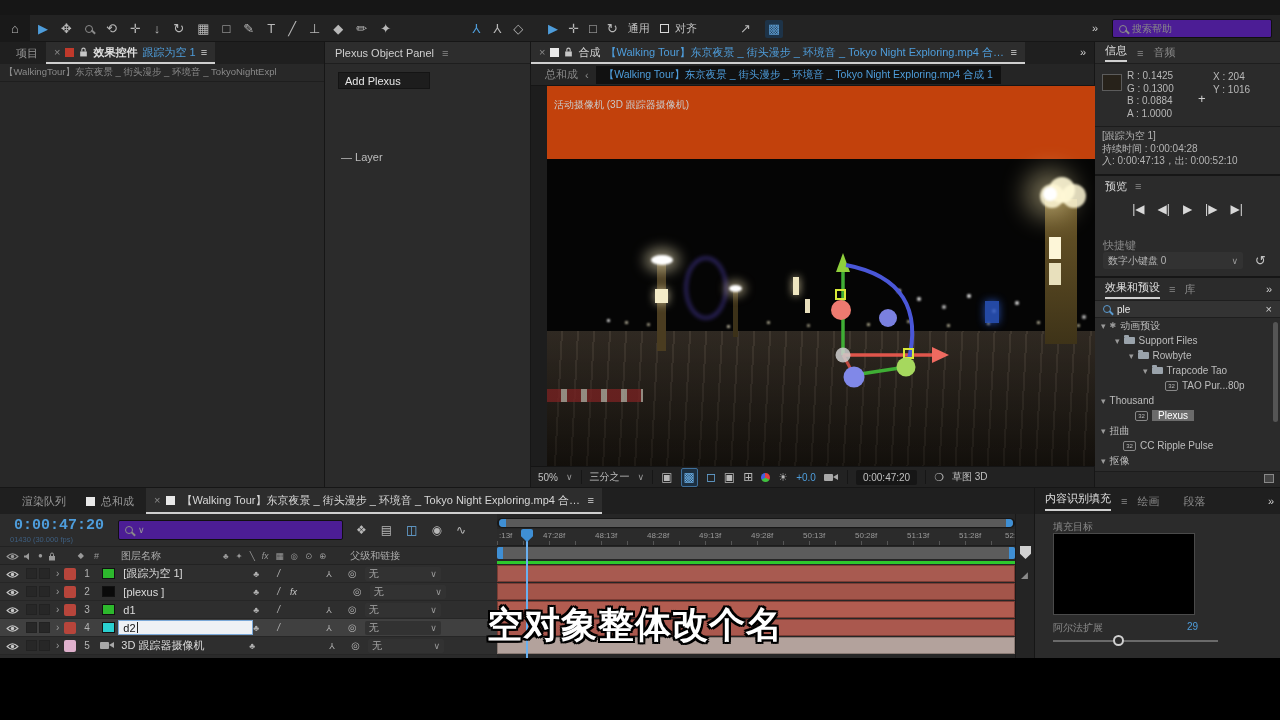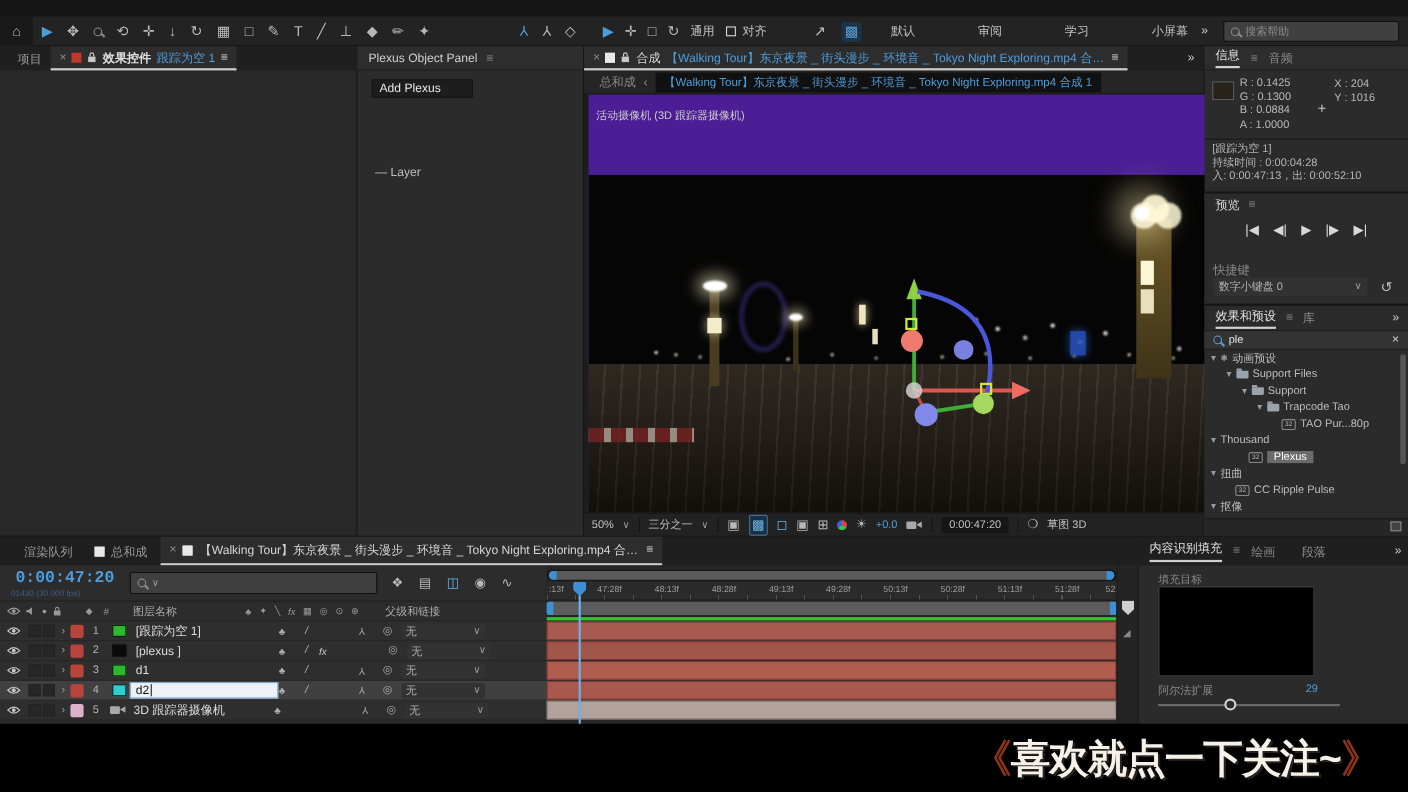--- a/index.html
+++ b/index.html
@@ -25,21 +25,21 @@
   .panel{background:#2b2b2b}
   .chk{display:inline-block;width:9px;height:9px;border:1.5px solid #d8d8d8;background:transparent}
   .chk.solid{background:#e8e8e8;border-color:#e8e8e8}
   .redsq{display:inline-block;width:9px;height:9px;background:#c0392b}
   .mag{width:8px;height:8px;border:1.5px solid #8a8a8a;border-radius:50%;position:relative;display:inline-block;flex:none}
   .mag:after{content:"";position:absolute;width:5px;height:1.5px;background:#8a8a8a;transform:rotate(45deg);right:-4px;bottom:-1px}
   .mag.b{border-color:#5b9bd0}.mag.b:after{background:#5b9bd0}
   .folder{display:inline-block;width:11px;height:7px;background:#9aa3ab;position:relative;border-radius:1px;flex:none}
   .folder:before{content:"";position:absolute;left:0;top:-2px;width:5px;height:2px;background:#9aa3ab;border-radius:1px 1px 0 0}
   .fx32{display:inline-flex;align-items:center;justify-content:center;width:13px;height:10px;border:1px solid #888;border-radius:2px;font-size:6px;color:#bbb;flex:none}
-  .searchbox{background:#404040;border:1px solid #101010;border-radius:2px;display:flex;align-items:center;gap:5px;padding:0 6px}
+  .searchbox{background:#4c1d95;border:1px solid #101010;border-radius:2px;display:flex;align-items:center;gap:5px;padding:0 6px}
   .ddl{background:#323232;border-radius:2px;display:flex;align-items:center;justify-content:space-between;padding:0 5px;font-size:10px;color:#b4b4b4}
   .vr{width:1px;background:#161616}
   .flip{display:inline-block;transform:rotate(180deg)}
   .camicon{display:inline-block;width:15px;height:9px;position:relative}
   .camicon i{position:absolute;left:0;top:1px;width:9px;height:7px;background:#a8a8a8;border-radius:1px}
   .camicon b{position:absolute;left:9px;top:1px;width:0;height:0;border-top:3.5px solid transparent;border-bottom:3.5px solid transparent;border-right:5px solid #a8a8a8}
   .caret9{font-size:9px;color:#9a9a9a}
   
   .lrow{left:0;width:497px;height:18px;display:flex;align-items:center;background:#2e2e2e;border-bottom:1px solid #262626}
   .lrow.sel{background:#404040}
@@ -97,26 +97,20 @@
       <span class="txt">通用</span>
     </div>
     <div class="a flex" style="left:660px;top:0;height:27px;gap:6px">
       <span class="chk"></span>
       <span class="txt">对齐</span>
     </div>
     <div class="a flex" style="left:740px;top:0;height:27px;gap:14px">
       <span class="tool">↗</span>
       <span class="tool" style="color:#5b9bd0;background:#1d3348;padding:0 3px;line-height:18px;border-radius:2px">▩</span>
     </div>
-    <div class="a" style="left:800px;top:0;height:27px;width:290px;display:flex;align-items:center;justify-content:space-between;padding:0 10px">
-      <span class="txt">默认</span>
-      <span class="txt">审阅</span>
-      <span class="txt">学习</span>
-      <span class="txt">小屏幕</span>
-    </div>
     <span class="a txt" style="left:1092px;top:7px;color:#d0d0d0">»</span>
     <div class="a searchbox" style="left:1112px;top:4px;width:160px;height:19px">
       <span class="mag"></span>
       <span class="txt dim" style="font-size:10px">搜索帮助</span>
     </div>
   </div>
 
   <div class="a panel" style="left:0;top:42px;width:324px;height:445px;background:#282828">
     <div class="tabstrip" style="padding-left:8px">
       <div class="tab">
@@ -126,20 +120,23 @@
         <span class="dim">×</span>
         <span class="redsq"></span>
         <svg width="9" height="10" viewBox="0 0 8 9">
             <rect x="1" y="4" width="6" height="4.5" fill="#c8c8c8"></rect>
             <path d="M2.5 4 V2.5 a1.5 1.5 0 0 1 3 0 V4" fill="none" stroke="#c8c8c8"></path>
           </svg>
         <span style="color:#e0e0e0;font-weight:bold">效果控件</span>
         <span class="blue">跟踪为空 1</span>
         <span>≡</span>
       </div>
+    </div>
+    <div style="height:18px;display:flex;align-items:center;padding-left:4px;border-bottom:1px solid #1e1e1e">
+      <span class="txt dim ellip" style="font-size:9.5px;max-width:320px">【WalkingTour】东京夜景 _ 街头漫步 _ 环境音 _ TokyoNightExpl</span>
     </div>
   </div>
 
   <div class="a panel" style="left:325px;top:42px;width:205px;height:445px">
     <div style="height:22px;display:flex;align-items:center;gap:8px;padding-left:10px;background:#2d2d2d;border-bottom:1px solid #1e1e1e">
       <span class="txt" style="color:#cfcfcf">Plexus Object Panel</span>
       <span class="txt dim">≡</span>
     </div>
     <div class="a" style="left:13px;top:30px;width:92px;height:17px;background:#1d1d1d;border:1px solid #141414;display:flex;align-items:center;padding-left:6px">
       <span style="font-size:11px;color:#e6e6e6">Add Plexus</span>
@@ -163,21 +160,21 @@
         <span>≡</span>
       </div>
       <span class="a txt" style="right:8px;top:4px;color:#d0d0d0">»</span>
     </div>
     <div style="height:22px;display:flex;align-items:center;gap:7px;padding-left:14px;background:#252525;border-bottom:1px solid #161616">
       <span class="txt dim">总和成</span>
       <span class="txt dim">‹</span>
       <span class="blue ellip" style="font-size:10.5px;background:#111;padding:2px 8px;max-width:460px">【Walking Tour】东京夜景 _ 街头漫步 _ 环境音 _ Tokyo Night Exploring.mp4 合成 1</span>
     </div>
 
-    <div class="a" style="left:4px;top:44px;width:563px;height:380px;background:#4c1d95;overflow:hidden">
+    <div class="a" style="left:16px;top:44px;width:563px;height:380px;background:#c2410c;overflow:hidden">
       <span class="a" style="left:7px;top:12px;font-size:10px;color:#c9c9c9">活动摄像机 (3D 跟踪器摄像机)</span>
 
       <div class="a" style="left:0;top:73px;width:563px;height:307px;background:#050505">
 
         <div class="a" style="left:0;top:172px;width:563px;height:135px;background:linear-gradient(#3b332a 0%,#2b2推4% ,#17130e 100%);background:linear-gradient(#3b332a,#17130e)"></div>
         <div class="a" style="left:0;top:172px;width:563px;height:135px;background:repeating-linear-gradient(93deg,rgba(0,0,0,.25) 0 14px,rgba(255,255,255,.03) 14px 16px);opacity:.8"></div>
 
         <div class="a glow" style="left:60px;top:160px;width:3px;height:3px;box-shadow:18px 2px 0 #cfc9b0,40px 4px 0 #b9b39a,120px 6px 0 #d8d2b8,160px 2px 0 #c9c3a8,200px 5px 0 #b0aa90,260px 4px 0 #d0caa8,300px 1px 0 #c0ba9d,340px 5px 0 #cdc7ac,380px 3px 0 #b8b298,430px 2px 0 #d2ccb0,470px 5px 0 #c4be9f"></div>
 
         <div class="a glow" style="left:350px;top:130px;width:4px;height:4px;box-shadow:20px 8px 0 #dadada,45px 16px 0 #bdbdbd,70px 5px 0 #e6e6e6,95px 20px 0 #cfcfcf,118px 12px 0 #dcdcdc,150px 22px 0 #c5c5c5,170px 8px 0 #d0d0d0,185px 26px 0 #bdbdbd"></div>
@@ -314,21 +311,21 @@
           <span>动画预设</span>
         </div>
         <div class="treerow" style="padding-left:20px">
           <span class="caret9">▾</span>
           <span class="folder"></span>
           <span>Support Files</span>
         </div>
         <div class="treerow" style="padding-left:34px">
           <span class="caret9">▾</span>
           <span class="folder"></span>
-          <span>Support</span>
+          <span>Rowbyte</span>
         </div>
         <div class="treerow" style="padding-left:48px">
           <span class="caret9">▾</span>
           <span class="folder"></span>
           <span>Trapcode Tao</span>
         </div>
         <div class="treerow" style="padding-left:70px">
           <span class="fx32">32</span>
           <span>TAO Pur...80p</span>
         </div>
@@ -589,20 +586,18 @@
     </div>
     <span class="a txt dim" style="left:18px;top:32px;font-size:10px">填充目标</span>
     <div class="a" style="left:18px;top:45px;width:142px;height:82px;background:#000;border:1px solid #4a4a4a"></div>
     <span class="a txt dim" style="left:18px;top:133px;font-size:10px">阿尔法扩展</span>
     <span class="a blue" style="left:152px;top:133px;font-size:10px">29</span>
     <div class="a" style="left:18px;top:152px;width:165px;height:2px;background:#6a6a6a">
       <div class="a" style="left:60px;top:-5px;width:11px;height:11px;border:2px solid #cfcfcf;border-radius:50%;background:#2b2b2b"></div>
     </div>
   </div>
 
+  <div class="a subtitle" style="left:487px;top:601px;z-index:40">空对象整体改个名</div>
 
   <div class="a" style="left:0;top:658px;width:1280px;height:62px;background:#000;z-index:30">
-    <div class="a banner-txt" style="right:26px;top:8px">
-      <span class="bracket">《</span><span>喜欢就点一下关注~</span><span class="bracket">》</span>
-    </div>
   </div>
 
 </div>
 
 </body></html>

